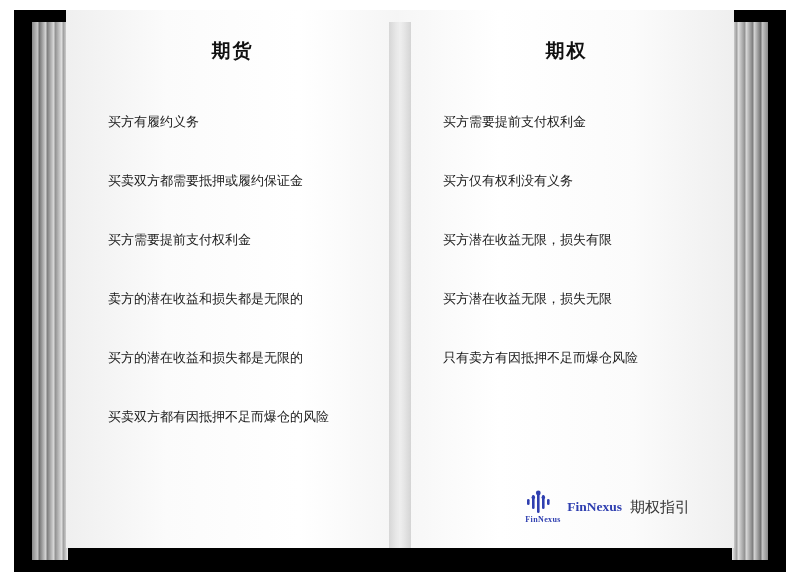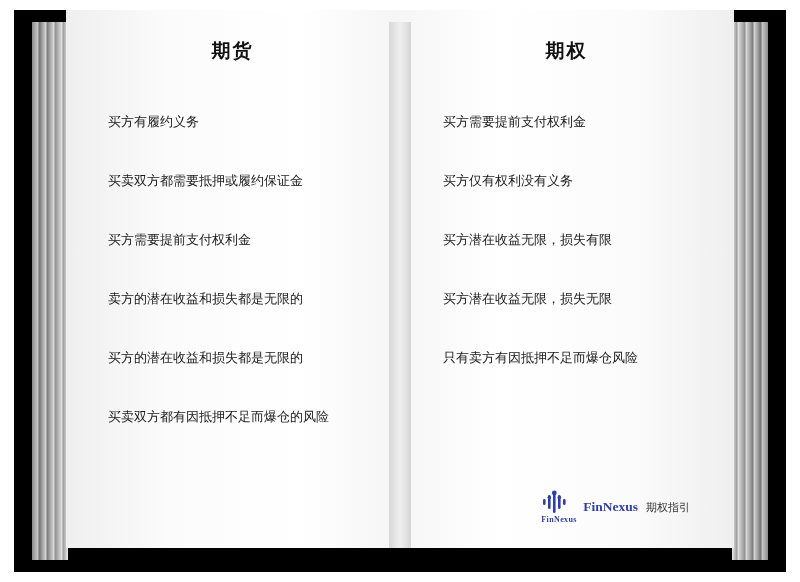--- a/index.html
+++ b/index.html
@@ -159,21 +159,21 @@
     left: 0;
     right: 0;
     bottom: 0;
   }
   .brand-name {
     font-size: 13.5px;
     color: #2f3fb0;
     font-weight: bold;
   }
   .brand-sub {
-    font-size: 11px;
+    font-size: 15px;
     color: #333333;
     text-align: right;
   }
 </style>
 </head>
 <body>
 
 <div class="stage">
 
   <div class="book-cover"></div>

